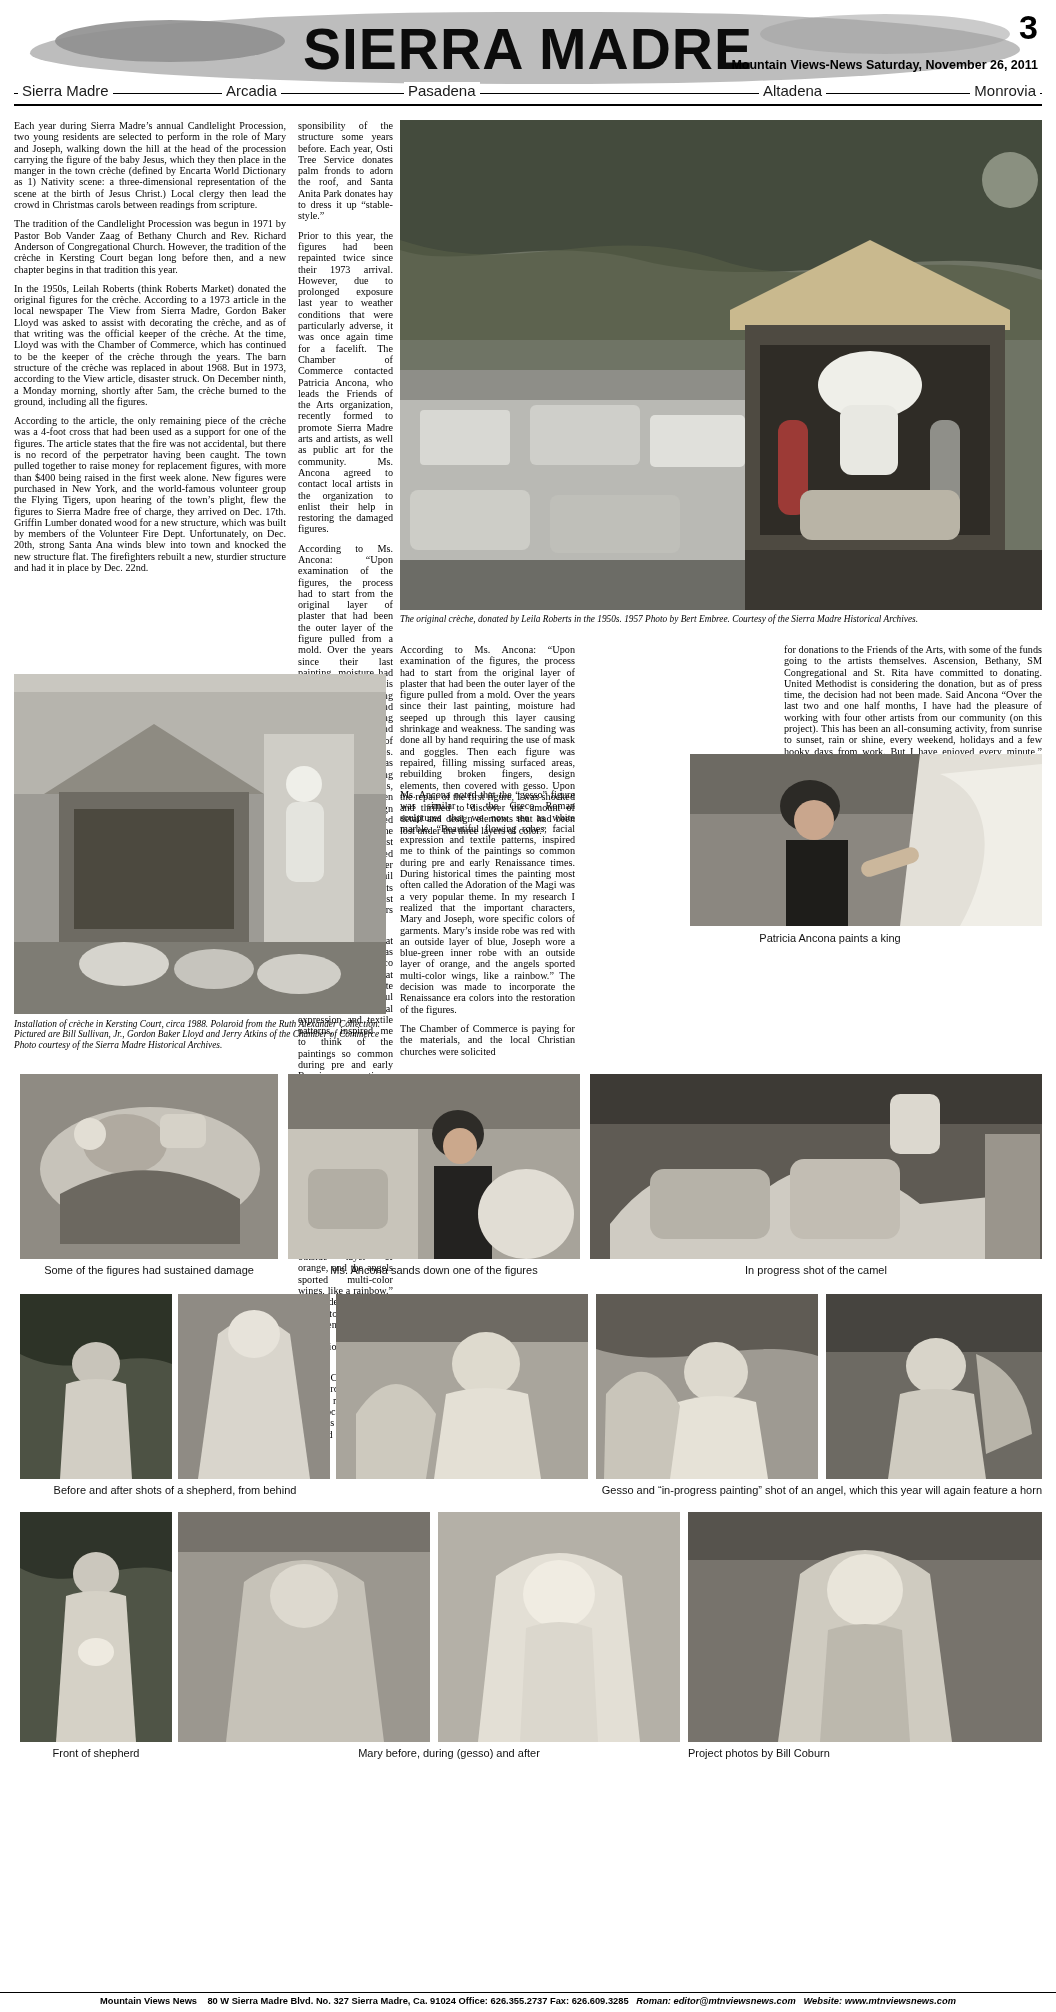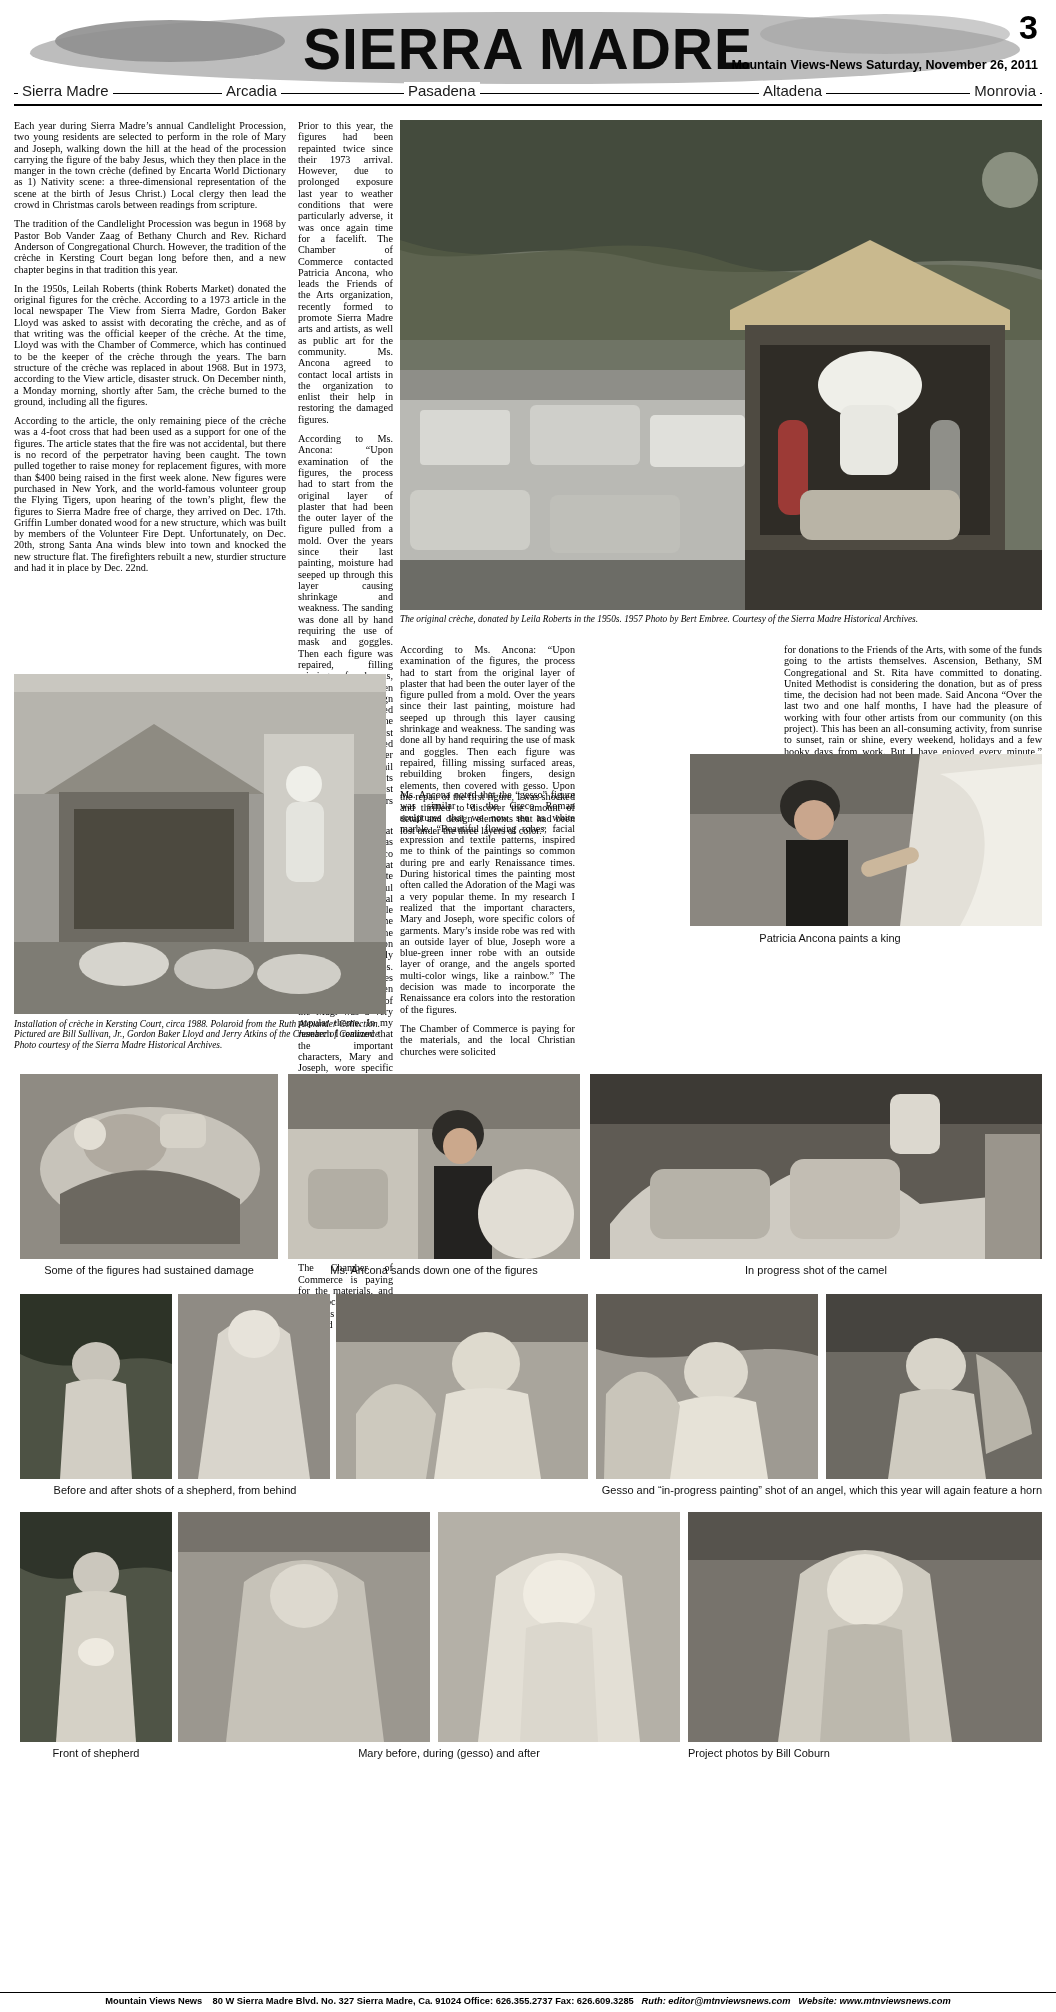--- a/index.html
+++ b/index.html
@@ -224,26 +224,27 @@
       <div class="city" style="right:2px;">Monrovia</div>
     </div>
     <div class="mast-underline"></div>
   </div>
 
 
   <div class="body-area" style="height:1870px;">
 
     <div class="col" style="left:0; top:6px; width:272px;">
       <p>Each year during Sierra Madre’s annual Candlelight Procession, two young residents are selected to perform in the role of Mary and Joseph, walking down the hill at the head of the procession carrying the figure of the baby Jesus, which they then place in the manger in the town crèche (defined by Encarta World Dictionary as 1) Nativity scene: a three-dimensional  representation of the scene at the birth of Jesus Christ.)  Local clergy then lead the crowd in Christmas carols between readings from scripture.</p>
-      <p>The tradition of the Candlelight Procession was begun in 1968 by Pastor Bob Vander Zaag of Bethany Church and Rev. Richard Anderson of  Congregational Church.  However, the tradition of the crèche in Kersting Court began long before then, and a new chapter begins in that tradition this year.</p>
+      <p>The tradition of the Candlelight Procession was begun in 1971 by Pastor Bob Vander Zaag of Bethany Church and Rev. Richard Anderson of  Congregational Church.  However, the tradition of the crèche in Kersting Court began long before then, and a new chapter begins in that tradition this year.</p>
       <p>In the 1950s, Leilah Roberts (think Roberts Market) donated the original figures for the crèche.  According to a 1973 article in the local newspaper The View from Sierra Madre, Gordon Baker Lloyd was asked to assist with decorating the crèche, and as of that writing was the official keeper of the crèche.  At the time, Lloyd was with the Chamber of Commerce, which has continued to be the keeper of the crèche through the years.  The barn  structure of the crèche was replaced in about 1968.  But in 1973, according to the View article, disaster struck.  On December ninth, a Monday morning, shortly after 5am, the crèche burned to the ground, including all the figures.</p>
       <p>According to the article, the only   remaining piece of the crèche was a 4-foot cross that had been used as a  support for one of the figures.  The  article states that the fire was not   accidental, but there is no record of the perpetrator having been caught.  The town pulled together to raise money for replacement figures, with more than $400 being raised in the first week alone.  New figures were purchased in New York, and the world-famous   volunteer group the Flying Tigers, upon hearing of the town’s plight, flew the figures to Sierra Madre free of charge, they arrived on Dec. 17th.  Griffin Lumber donated wood for a new   structure, which was built by members of the Volunteer Fire Dept.  Unfortunately, on Dec. 20th, strong Santa Ana winds blew into town and knocked the new structure flat.  The firefighters rebuilt a new, sturdier structure and had it in place by Dec. 22nd.</p>
     </div>
 
     <div class="col" style="left:284px; top:6px; width:95px;">
+      <p>sponsibility of the structure some years before.  Each year, Osti Tree Service donates palm fronds to adorn the roof, and Santa Anita Park donates hay to dress it up “stable-style.”</p>
       <p>Prior to this year, the figures had been repainted twice since their 1973 arrival.  However, due to prolonged exposure last year to weather conditions that were particularly adverse, it was once again time for a facelift.  The Chamber of Commerce contacted Patricia Ancona, who leads the Friends of the Arts organization,  recently formed to promote Sierra Madre arts and artists, as well as public art for the community.  Ms.   Ancona agreed to contact local artists in the organization to enlist their help in restoring the damaged figures.</p>
       <p>According to Ms. Ancona: “Upon examination of the figures, the process had to start from the original layer of plaster that had been the outer layer of the figure pulled from a mold. Over the years since their last painting, moisture had seeped up through this layer causing shrinkage and weakness. The  sanding was done all by hand requiring the use of mask and goggles. Then each figure was repaired, filling missing surfaced areas, rebuilding broken fingers, design elements, then covered with gesso.  Upon the repair of the first figure, I was shocked and thrilled to   discover the amount of detail and design elements that had been lost under the three layers of color.”</p>
       <p>Ms. Ancona noted that the “gesso” figure was similar to the Greco Roman sculptures that we now see as white marble.  “Beautiful flowing robes, facial expression and textile patterns, inspired me to think of the paintings so common during pre and early Renaissance times. During historical times the painting most  often called the Adoration of the Magi was a very popular theme.  In my   research I realized that the important characters, Mary and Joseph, wore specific colors of garments. Mary’s inside robe was red with an outside layer of blue,  Joseph wore a blue-green inner robe with an outside layer of orange, and the angels sported multi-color wings, like a rainbow.”  The   decision was made to incorporate the Renaissance era colors into the   restoration of the figures.</p>
       <p>The Chamber of Commerce is paying for the materials, and the local Christian churches were solicited</p>
     </div>
 
     <div class="photo ph-a" style="left:386px; top:6px; width:642px; height:490px;">
       <svg width="642" height="490" viewBox="0 0 642 490" preserveAspectRatio="none">
         <rect width="642" height="490" fill="#6f7465"></rect>
         <path d="M0 0 H642 V150 C520 120 380 175 240 140 C140 115 60 150 0 130 Z" fill="#3d4436" opacity=".85"></path>
@@ -438,20 +439,20 @@
     <div class="cap-sans" style="left:6px; top:1633px; width:152px; text-align:center;">Front of shepherd</div>
     <div class="cap-sans" style="left:200px; top:1633px; width:470px; text-align:center;">Mary before, during (gesso) and after</div>
     <div class="cap-sans" style="left:674px; top:1633px; width:354px; text-align:left;">Project photos by Bill Coburn</div>
   </div>
 
   <div class="footer">
     <span>Mountain Views News</span>
     &nbsp;&nbsp;
     <span>80 W Sierra Madre Blvd.  No. 327   Sierra Madre, Ca.  91024  Office:  626.355.2737  Fax:  626.609.3285</span>
     &nbsp;
-    <span class="em">Ruth:</span>
+    <span class="em">Roman:</span>
     <span class="em">editor@mtnviewsnews.com</span>
     &nbsp;
     <span class="em">Website:</span>
     <span class="em">www.mtnviewsnews.com</span>
   </div>
 
 </div>
 
 </body></html>

